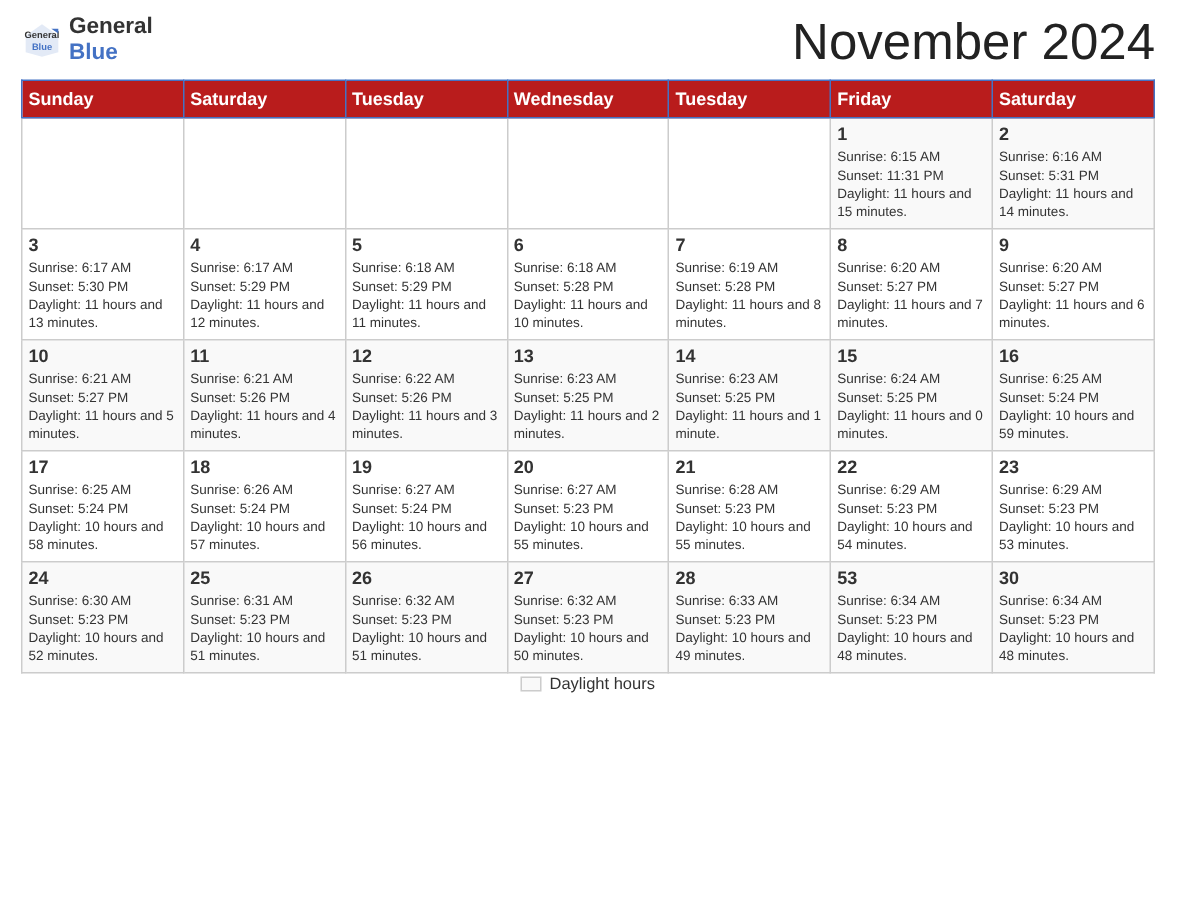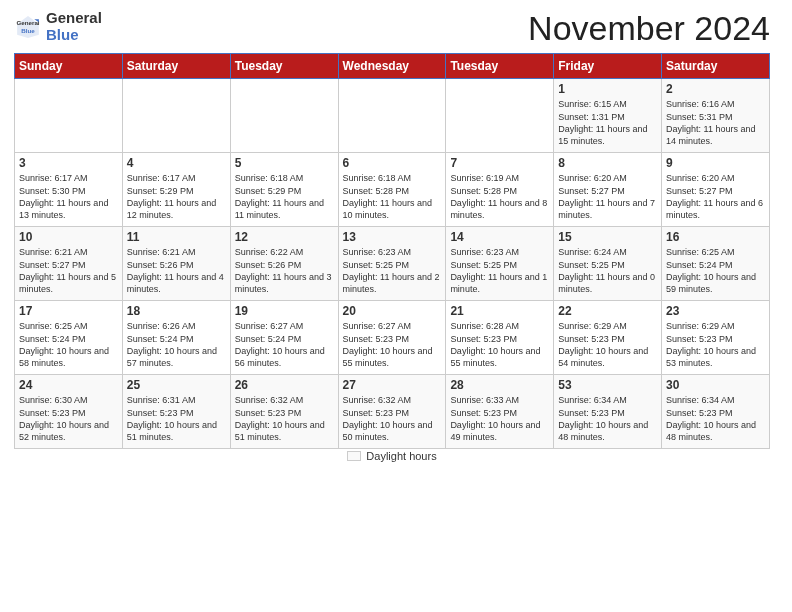--- a/index.html
+++ b/index.html
@@ -140,21 +140,21 @@
     <tbody id="calendar-body">
     <tr>
           <td class="empty-cell"></td>
           <td class="empty-cell"></td>
           <td class="empty-cell"></td>
           <td class="empty-cell"></td>
           <td class="empty-cell"></td>
           <td>
             <span class="day-num">1</span>
             <div class="day-info">Sunrise: 6:15 AM
-Sunset: 1:31 PM
+Sunset: 11:31 PM
 Daylight: 11 hours and 15 minutes.</div>
           </td>
           <td>
             <span class="day-num">2</span>
             <div class="day-info">Sunrise: 6:16 AM
 Sunset: 5:31 PM
 Daylight: 11 hours and 14 minutes.</div>
           </td>
         </tr>
         <tr>

